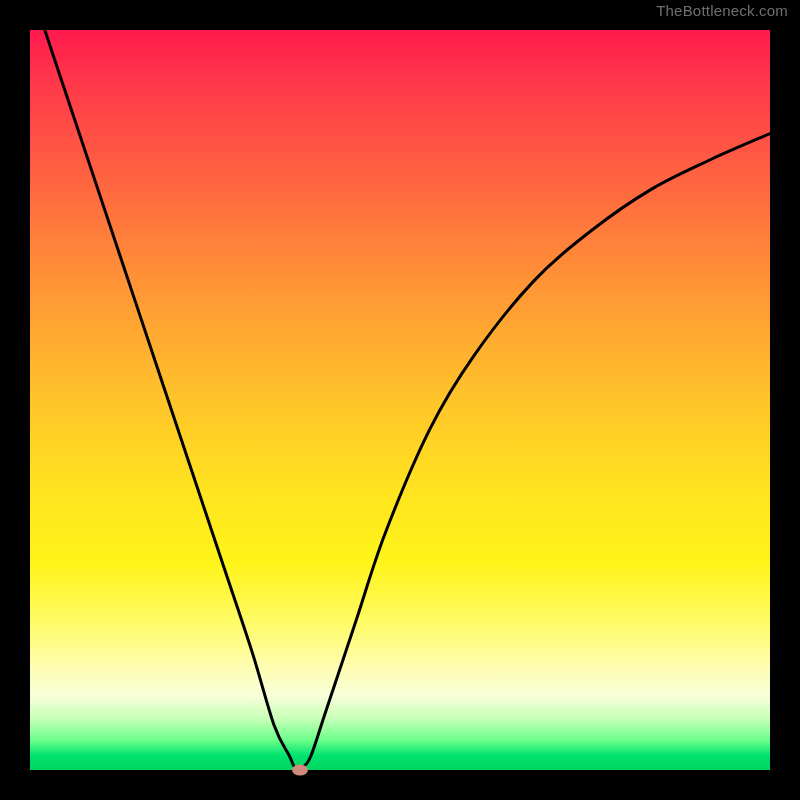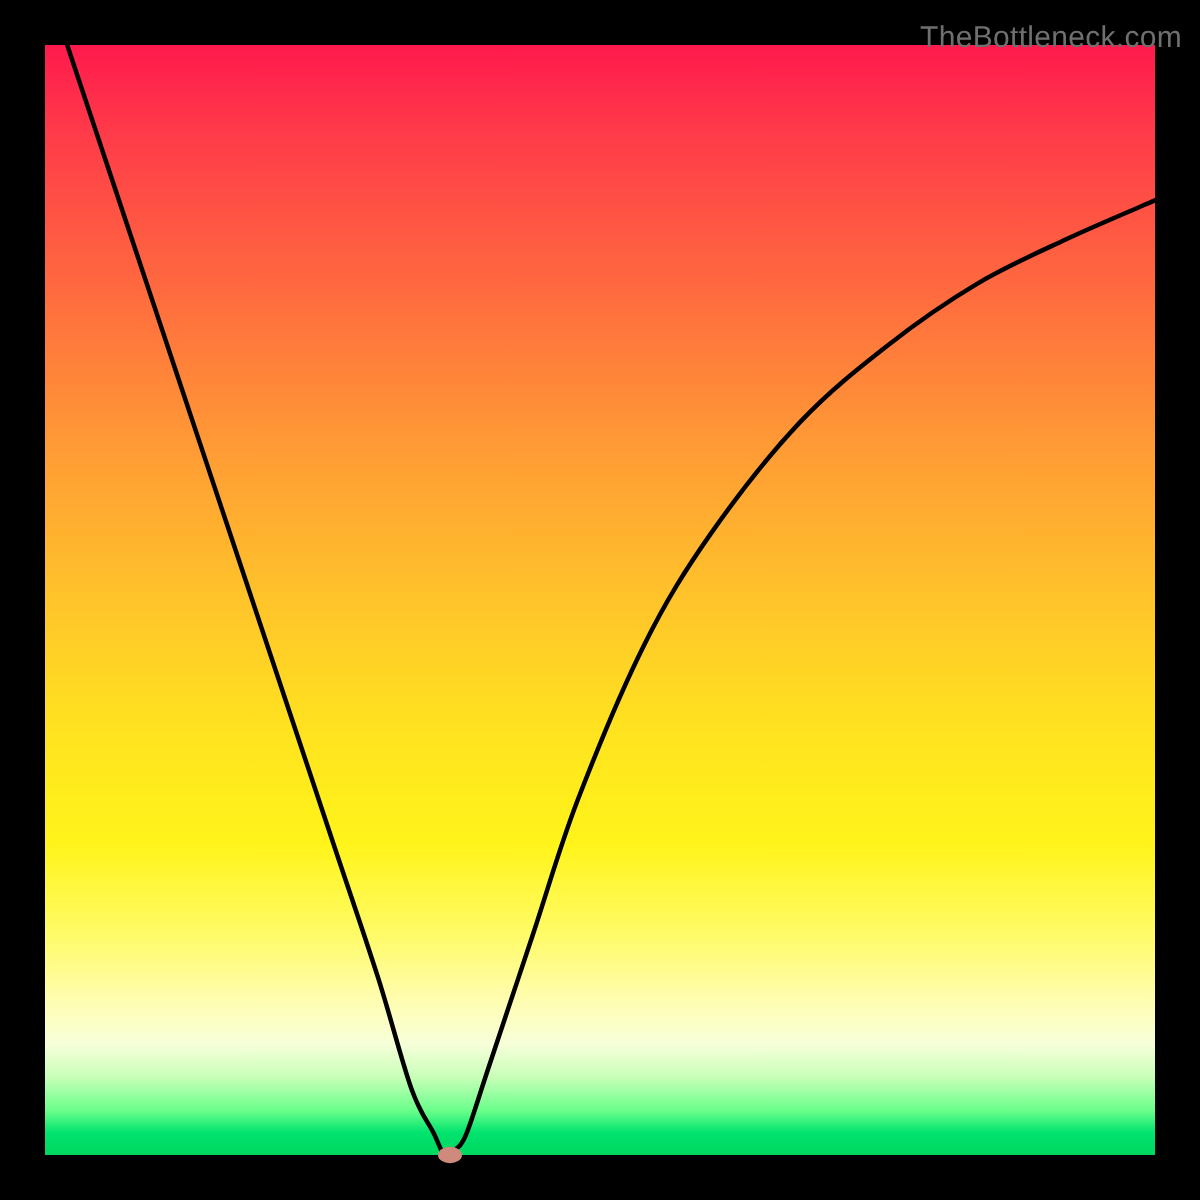--- a/index.html
+++ b/index.html
@@ -14,26 +14,25 @@
     position: relative;
     width: 800px;
     height: 800px;
     background: #000;
   }
   .watermark {
     position: absolute;
     top: 2px;
     right: 12px;
     color: #6f6f6f;
-    font-size: 20px;
+    font-size: 15px;
     font-weight: 500;
     letter-spacing: 0.2px;
     z-index: 3;
     user-select: none;
-    margin-top: 12px;
   }
   .plot-area {
     position: absolute;
     left: 30px;
     top: 30px;
     width: 740px;
     height: 740px;
     
     background: linear-gradient(
       to bottom,

